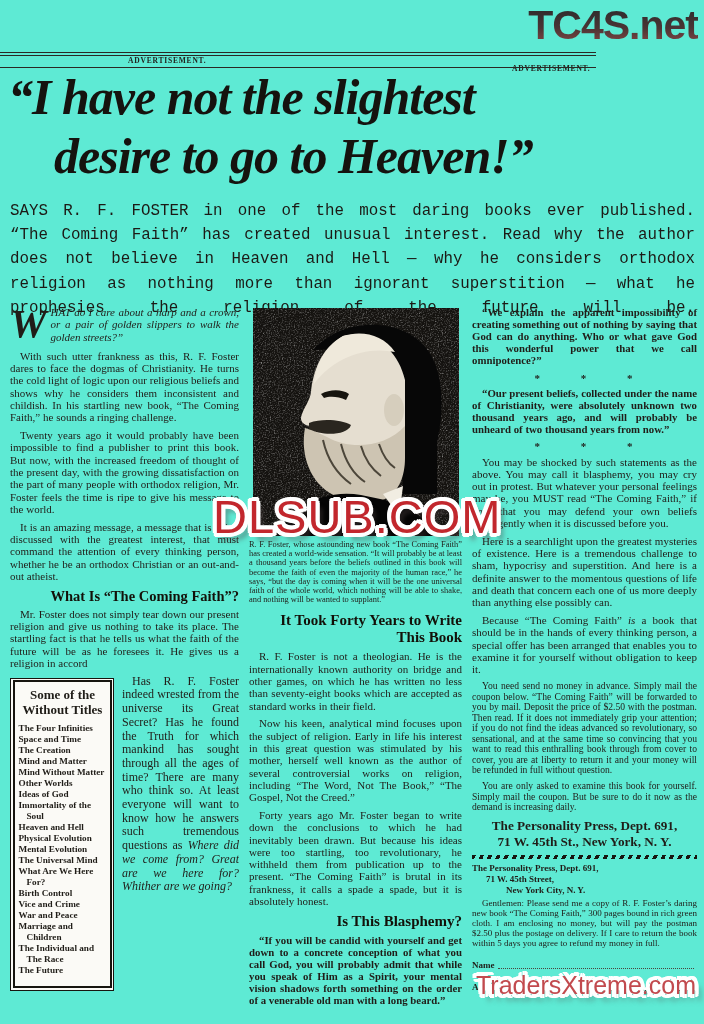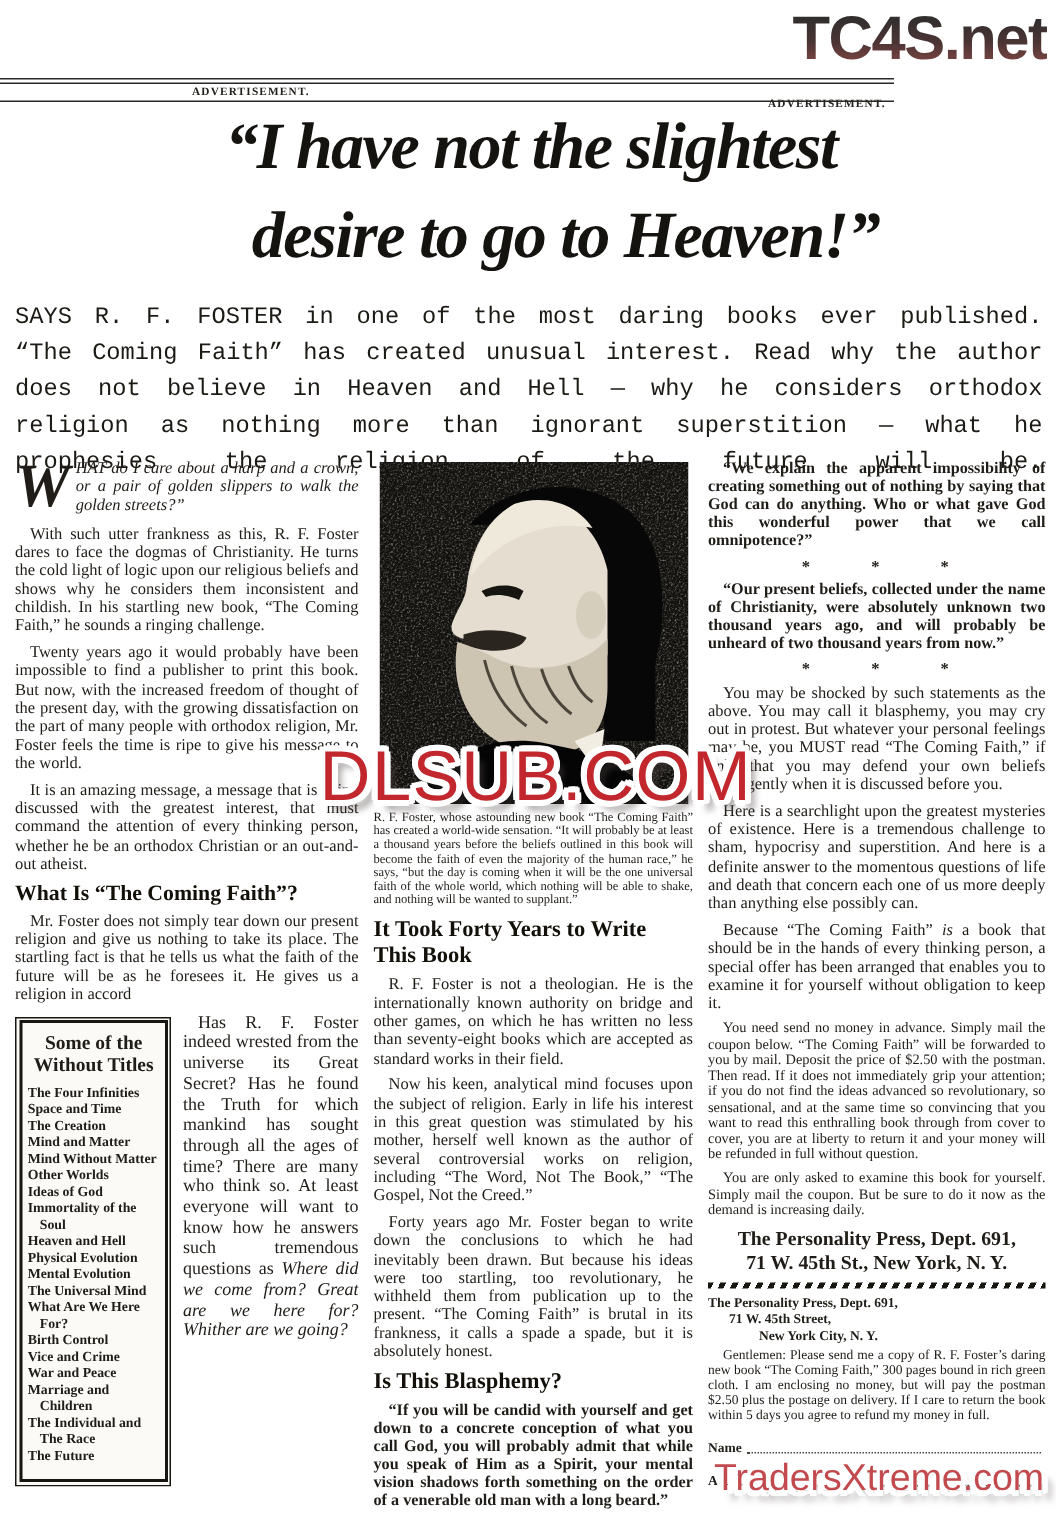--- a/index.html
+++ b/index.html
@@ -1,50 +1,50 @@
 <!DOCTYPE html>
 <html><head>
 <meta charset="utf-8">
 <style>
   html,body{margin:0;padding:0;background:#e8e6e1;}
-  .page{position:relative;width:704px;height:1024px;background:#ffffff;overflow:hidden;
+  .page{position:relative;width:704px;height:1024px;background:#5eead4;overflow:hidden;
         font-family:"Liberation Serif",serif;color:#201d18;margin:0 auto;}
 
   
   .tc4s{position:absolute;top:2px;right:6px;font-family:"Liberation Sans",sans-serif;
         font-weight:bold;font-size:41px;letter-spacing:-1px;
         background:linear-gradient(180deg,#2e2d2d 15%,#4a3434 55%,#8a4a47 95%);
         -webkit-background-clip:text;background-clip:text;color:transparent;}
 
   
   .masthead{position:absolute;top:52px;left:0;width:596px;height:20px;}
   .m-line1{border-top:1px solid #2a2824;border-bottom:1px solid #2a2824;height:2px;}
   .m-line2{position:absolute;top:15px;left:0;right:0;border-top:1px solid #2a2824;}
   .adv-label{position:absolute;font-family:"Liberation Serif",serif;font-weight:bold;
              font-size:7.5px;letter-spacing:.8px;color:#23211d;}
   .adv-left{left:128px;top:4px;}
   .adv-right{left:512px;top:12px;}
 
   
   .headline{position:absolute;top:68px;left:8px;right:4px;
-            font-weight:bold;font-style:italic;font-size:44px;line-height:59px;
-            letter-spacing:-1px;color:#15130f;text-align:center;}
+            font-weight:bold;font-style:italic;font-size:50px;line-height:59px;
+            letter-spacing:-1px;color:#15130f;}
   .headline .l2{padding-left:46px;display:block;}
 
   
   .deck{position:absolute;top:199px;left:10px;right:9px;
         font-size:15.8px;line-height:24.2px;text-align:justify;text-align-last:justify;
         color:#1c1a15;word-spacing:2px;font-family:Liberation Mono, monospace;}
 
   
   .cols{position:absolute;top:306px;left:10px;right:7px;
         display:grid;grid-template-columns:229px 213px auto;column-gap:10px;}
   .col{font-size:11px;line-height:12.3px;}
   .col p{margin:0 0 5.5px;text-align:justify;text-indent:10px;}
-  .col h3{margin:3px 0 4px;text-align:left;font-size:14.5px;line-height:16px;color:#121008;}
+  .col h3{margin:3px 0 4px;text-align:right;font-size:14.5px;line-height:16px;color:#121008;}
 
   
   .lead{font-style:italic;text-indent:0 !important;margin-bottom:7px !important;}
   .dropcap{float:left;font-size:41px;line-height:30px;font-style:italic;font-weight:bold;
            padding:2px 4px 0 0;}
 
   
   .wrapzone{overflow:hidden;}
   .chapter-box{float:left;width:99px;margin:3px 8px 0 0;border:1px solid #17150f;
                padding:1.5px;background:#fbfaf6;}

